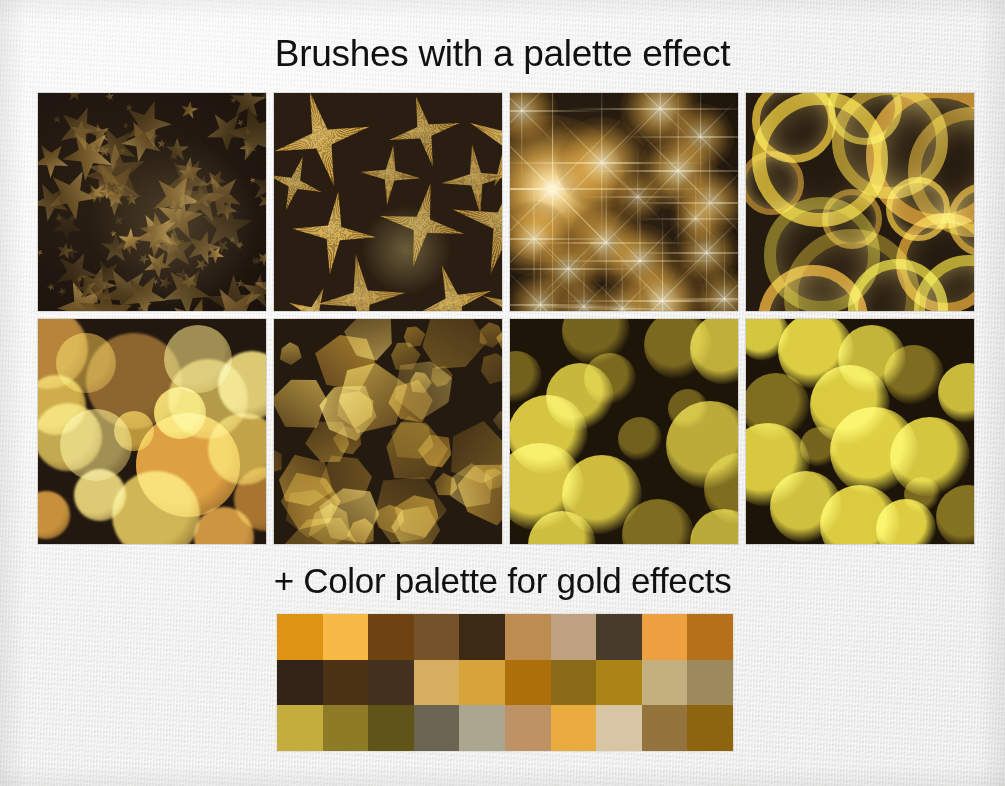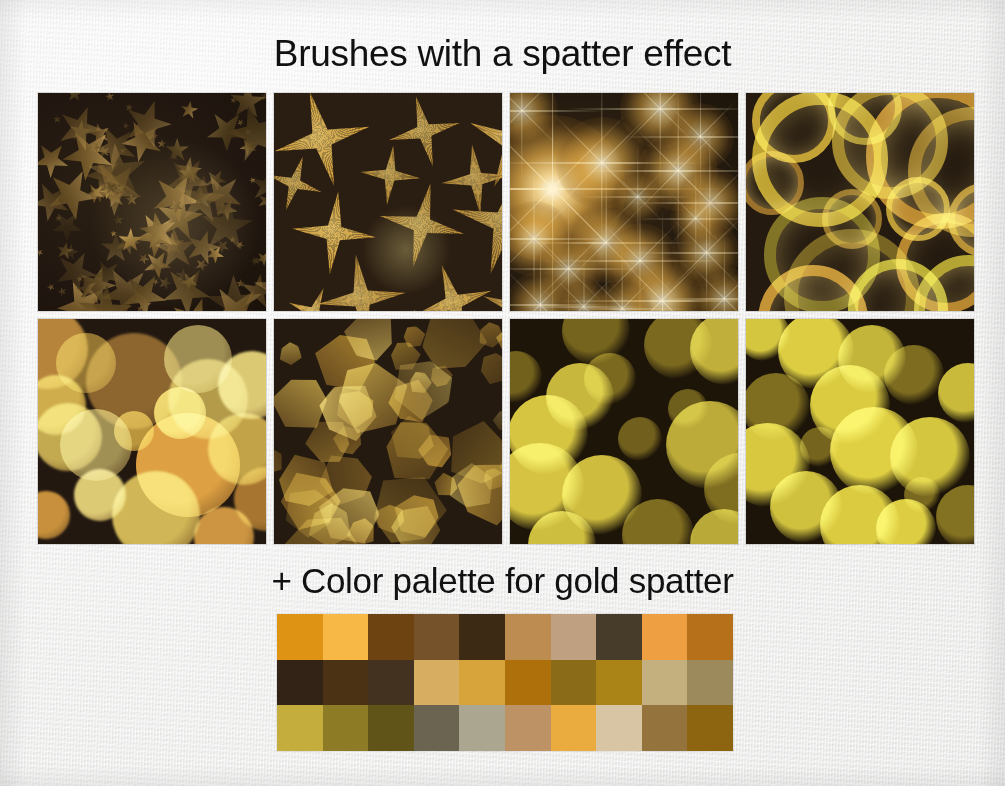--- a/index.html
+++ b/index.html
@@ -134,21 +134,21 @@
   .swatch { width: 100%; height: 100%; }
 </style>
 </head>
 <body>
 
 <div id="paper-bg"></div>
 <div id="paper-vignette"></div>
 
 <div id="page">
 
-  <div class="heading" id="title-main">Brushes with a spatter effect</div>
+  <div class="heading" id="title-main">Brushes with a palette effect</div>
 
   <div id="brush-grid">
 
     <div class="tile" id="t1" style="background-color: rgb(36, 26, 16);">
       <div class="layer" id="t1-layer" style="background: radial-gradient(at 35% 45%, rgb(43, 32, 19) 0%, rgb(33, 23, 16) 60%, rgb(26, 18, 10) 100%);">
           <div class="star5" style="width: 7.0218px; height: 7.0218px; left: 191.117px; top: 142.564px; transform: rotate(212.037deg); opacity: 0.49; filter: brightness(1.09) blur(0px);"></div>
           <div class="star5" style="width: 52.3266px; height: 52.3266px; left: 19.33px; top: 186.666px; transform: rotate(49.4776deg); opacity: 0.79; filter: brightness(0.98) blur(0px);"></div>
           <div class="star5" style="width: 8.01845px; height: 8.01845px; left: 197.956px; top: 147.895px; transform: rotate(27.7581deg); opacity: 0.75; filter: brightness(0.82) blur(0.6px);"></div>
           <div class="star5" style="width: 33.0121px; height: 33.0121px; left: 212.307px; top: 76.5653px; transform: rotate(225.146deg); opacity: 0.6; filter: brightness(0.56) blur(0.6px);"></div>
           <div class="star5" style="width: 25.4484px; height: 25.4484px; left: 121.636px; top: 138.829px; transform: rotate(356.295deg); opacity: 0.37; filter: brightness(0.94) blur(0.6px);"></div>
@@ -557,21 +557,21 @@
           <div class="grain" style="left: 130px; top: 180px; width: 60px; height: 60px; background: radial-gradient(circle at 42% 40%, rgb(226, 210, 62) 0%, rgb(226, 210, 62) 48%, rgba(0, 0, 0, 0) 72%), repeating-radial-gradient(circle, rgba(0, 0, 0, 0.75) 0px, rgba(0, 0, 0, 0) 1.2px, rgba(0, 0, 0, 0.6) 2.4px, rgba(0, 0, 0, 0) 3.4px), repeating-conic-gradient(rgba(0, 0, 0, 0.55) 0deg, rgba(0, 0, 0, 0.55) 1.4deg, rgba(0, 0, 0, 0) 1.4deg, rgba(0, 0, 0, 0) 3.1deg); opacity: 0.96;"></div>
           <div class="grain" style="left: 192px; top: 44px; width: 60px; height: 60px; background: radial-gradient(circle at 42% 40%, rgb(226, 210, 62) 0%, rgb(226, 210, 62) 48%, rgba(0, 0, 0, 0) 72%), repeating-radial-gradient(circle, rgba(0, 0, 0, 0.75) 0px, rgba(0, 0, 0, 0) 1.2px, rgba(0, 0, 0, 0.6) 2.4px, rgba(0, 0, 0, 0) 3.4px), repeating-conic-gradient(rgba(0, 0, 0, 0.55) 0deg, rgba(0, 0, 0, 0.55) 1.4deg, rgba(0, 0, 0, 0) 1.4deg, rgba(0, 0, 0, 0) 3.1deg); opacity: 0.86;"></div>
           <div class="grain" style="left: 190px; top: 166px; width: 64px; height: 64px; background: radial-gradient(circle at 42% 40%, rgb(148, 130, 33) 0%, rgb(148, 130, 33) 48%, rgba(0, 0, 0, 0) 72%), repeating-radial-gradient(circle, rgba(0, 0, 0, 0.75) 0px, rgba(0, 0, 0, 0) 1.2px, rgba(0, 0, 0, 0.6) 2.4px, rgba(0, 0, 0, 0) 3.4px), repeating-conic-gradient(rgba(0, 0, 0, 0.55) 0deg, rgba(0, 0, 0, 0.55) 1.4deg, rgba(0, 0, 0, 0) 1.4deg, rgba(0, 0, 0, 0) 3.1deg); opacity: 0.78;"></div>
           <div class="grain" style="left: 54px; top: 108px; width: 40px; height: 40px; background: radial-gradient(circle at 42% 40%, rgb(148, 130, 33) 0%, rgb(148, 130, 33) 48%, rgba(0, 0, 0, 0) 72%), repeating-radial-gradient(circle, rgba(0, 0, 0, 0.75) 0px, rgba(0, 0, 0, 0) 1.2px, rgba(0, 0, 0, 0.6) 2.4px, rgba(0, 0, 0, 0) 3.4px), repeating-conic-gradient(rgba(0, 0, 0, 0.55) 0deg, rgba(0, 0, 0, 0.55) 1.4deg, rgba(0, 0, 0, 0) 1.4deg, rgba(0, 0, 0, 0) 3.1deg); opacity: 0.67;"></div>
           <div class="grain" style="left: 158px; top: 158px; width: 36px; height: 36px; background: radial-gradient(circle at 42% 40%, rgb(148, 130, 33) 0%, rgb(148, 130, 33) 48%, rgba(0, 0, 0, 0) 72%), repeating-radial-gradient(circle, rgba(0, 0, 0, 0.75) 0px, rgba(0, 0, 0, 0) 1.2px, rgba(0, 0, 0, 0.6) 2.4px, rgba(0, 0, 0, 0) 3.4px), repeating-conic-gradient(rgba(0, 0, 0, 0.55) 0deg, rgba(0, 0, 0, 0.55) 1.4deg, rgba(0, 0, 0, 0) 1.4deg, rgba(0, 0, 0, 0) 3.1deg); opacity: 0.7;"></div>
         </div>
     </div>
 
   </div>
 
-  <div class="heading" id="title-palette">+ Color palette for gold spatter</div>
+  <div class="heading" id="title-palette">+ Color palette for gold effects</div>
 
   <div id="palette">
       <div class="swatch" title="#de9315" style="background-color: rgb(222, 147, 21);"></div>
       <div class="swatch" title="#f8b846" style="background-color: rgb(248, 184, 70);"></div>
       <div class="swatch" title="#6d4312" style="background-color: rgb(109, 67, 18);"></div>
       <div class="swatch" title="#75522a" style="background-color: rgb(117, 82, 42);"></div>
       <div class="swatch" title="#3c2a15" style="background-color: rgb(60, 42, 21);"></div>
       <div class="swatch" title="#bd8c50" style="background-color: rgb(189, 140, 80);"></div>
       <div class="swatch" title="#bfa182" style="background-color: rgb(191, 161, 130);"></div>
       <div class="swatch" title="#463c29" style="background-color: rgb(70, 60, 41);"></div>

